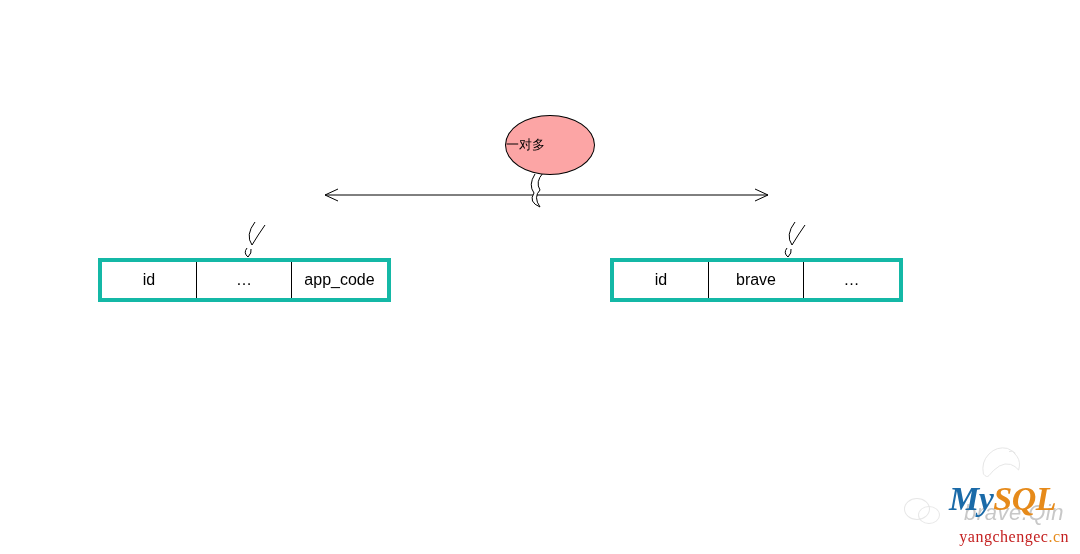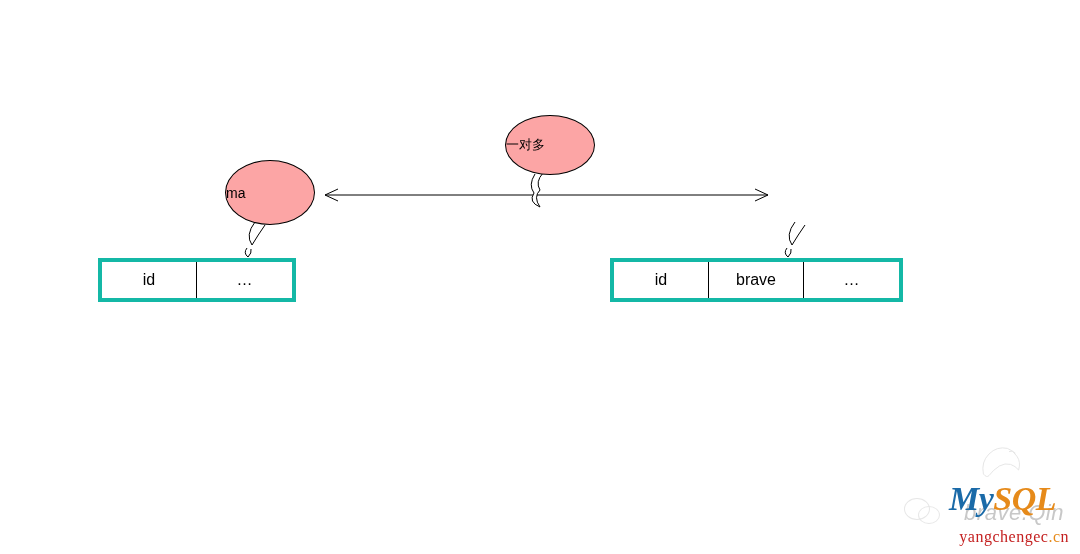--- a/index.html
+++ b/index.html
@@ -150,28 +150,26 @@
     <path d="M 247 248 Q 243 253 248 257 Q 252 253 251 249" fill="#fff" stroke="#000" stroke-width="1"></path>
 
     <path d="M 795 222 Q 785 235 792 245 Q 798 235 805 225" fill="#fff" stroke="#000" stroke-width="1"></path>
     <path d="M 787 248 Q 783 253 788 257 Q 792 253 791 249" fill="#fff" stroke="#000" stroke-width="1"></path>
   </svg>
 
   <div class="speech-bubble bubble-center">
     <span class="txt">一对多</span>
   </div>
 
-  <div class="speech-bubble bubble-left">
-    <span class="txt">ma</span>
-  </div>
 
 
   <div class="table table-left">
     <div class="cell">id</div>
     <div class="cell">…</div>
+    <div class="cell">app_code</div>
   </div>
 
   <div class="table table-right">
     <div class="cell">id</div>
     <div class="cell">brave</div>
     <div class="cell">…</div>
   </div>
 
   <svg class="dolphin" viewBox="0 0 60 50">
     <path d="M 8 40 Q 5 25 15 15 Q 25 5 38 8 Q 45 10 50 18 Q 55 25 52 35 Q 48 30 42 28 Q 35 26 28 30 Q 20 35 15 42 Q 12 45 8 40 Z M 40 12 Q 44 10 48 14" fill="none" stroke="#888" stroke-width="1.2"></path>

